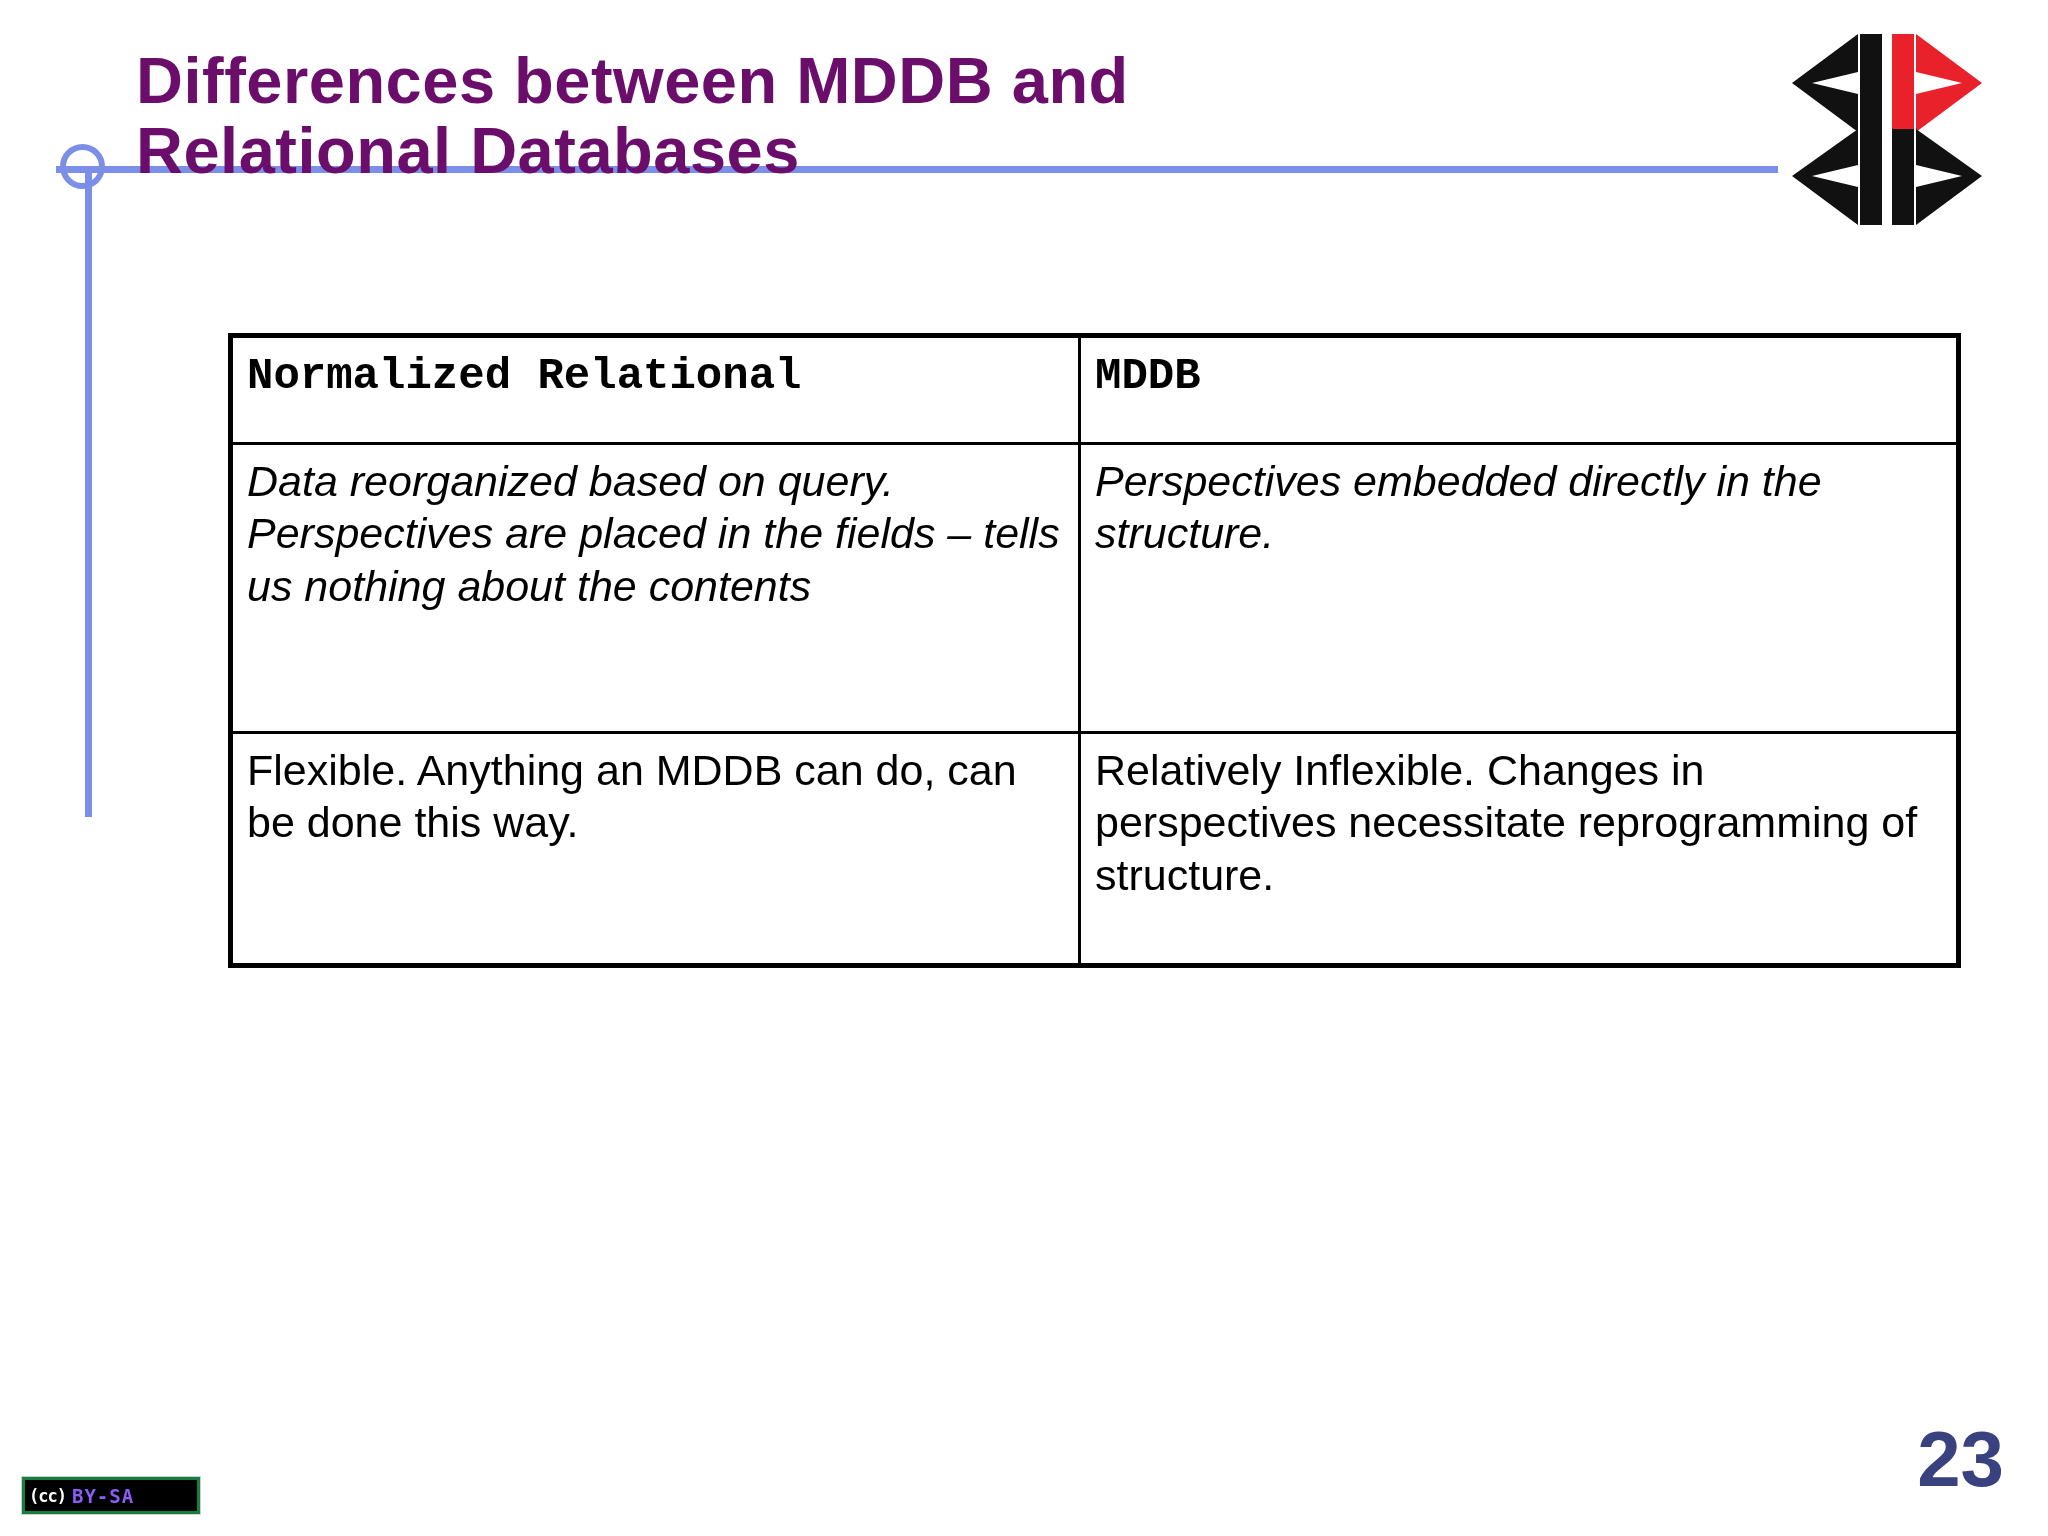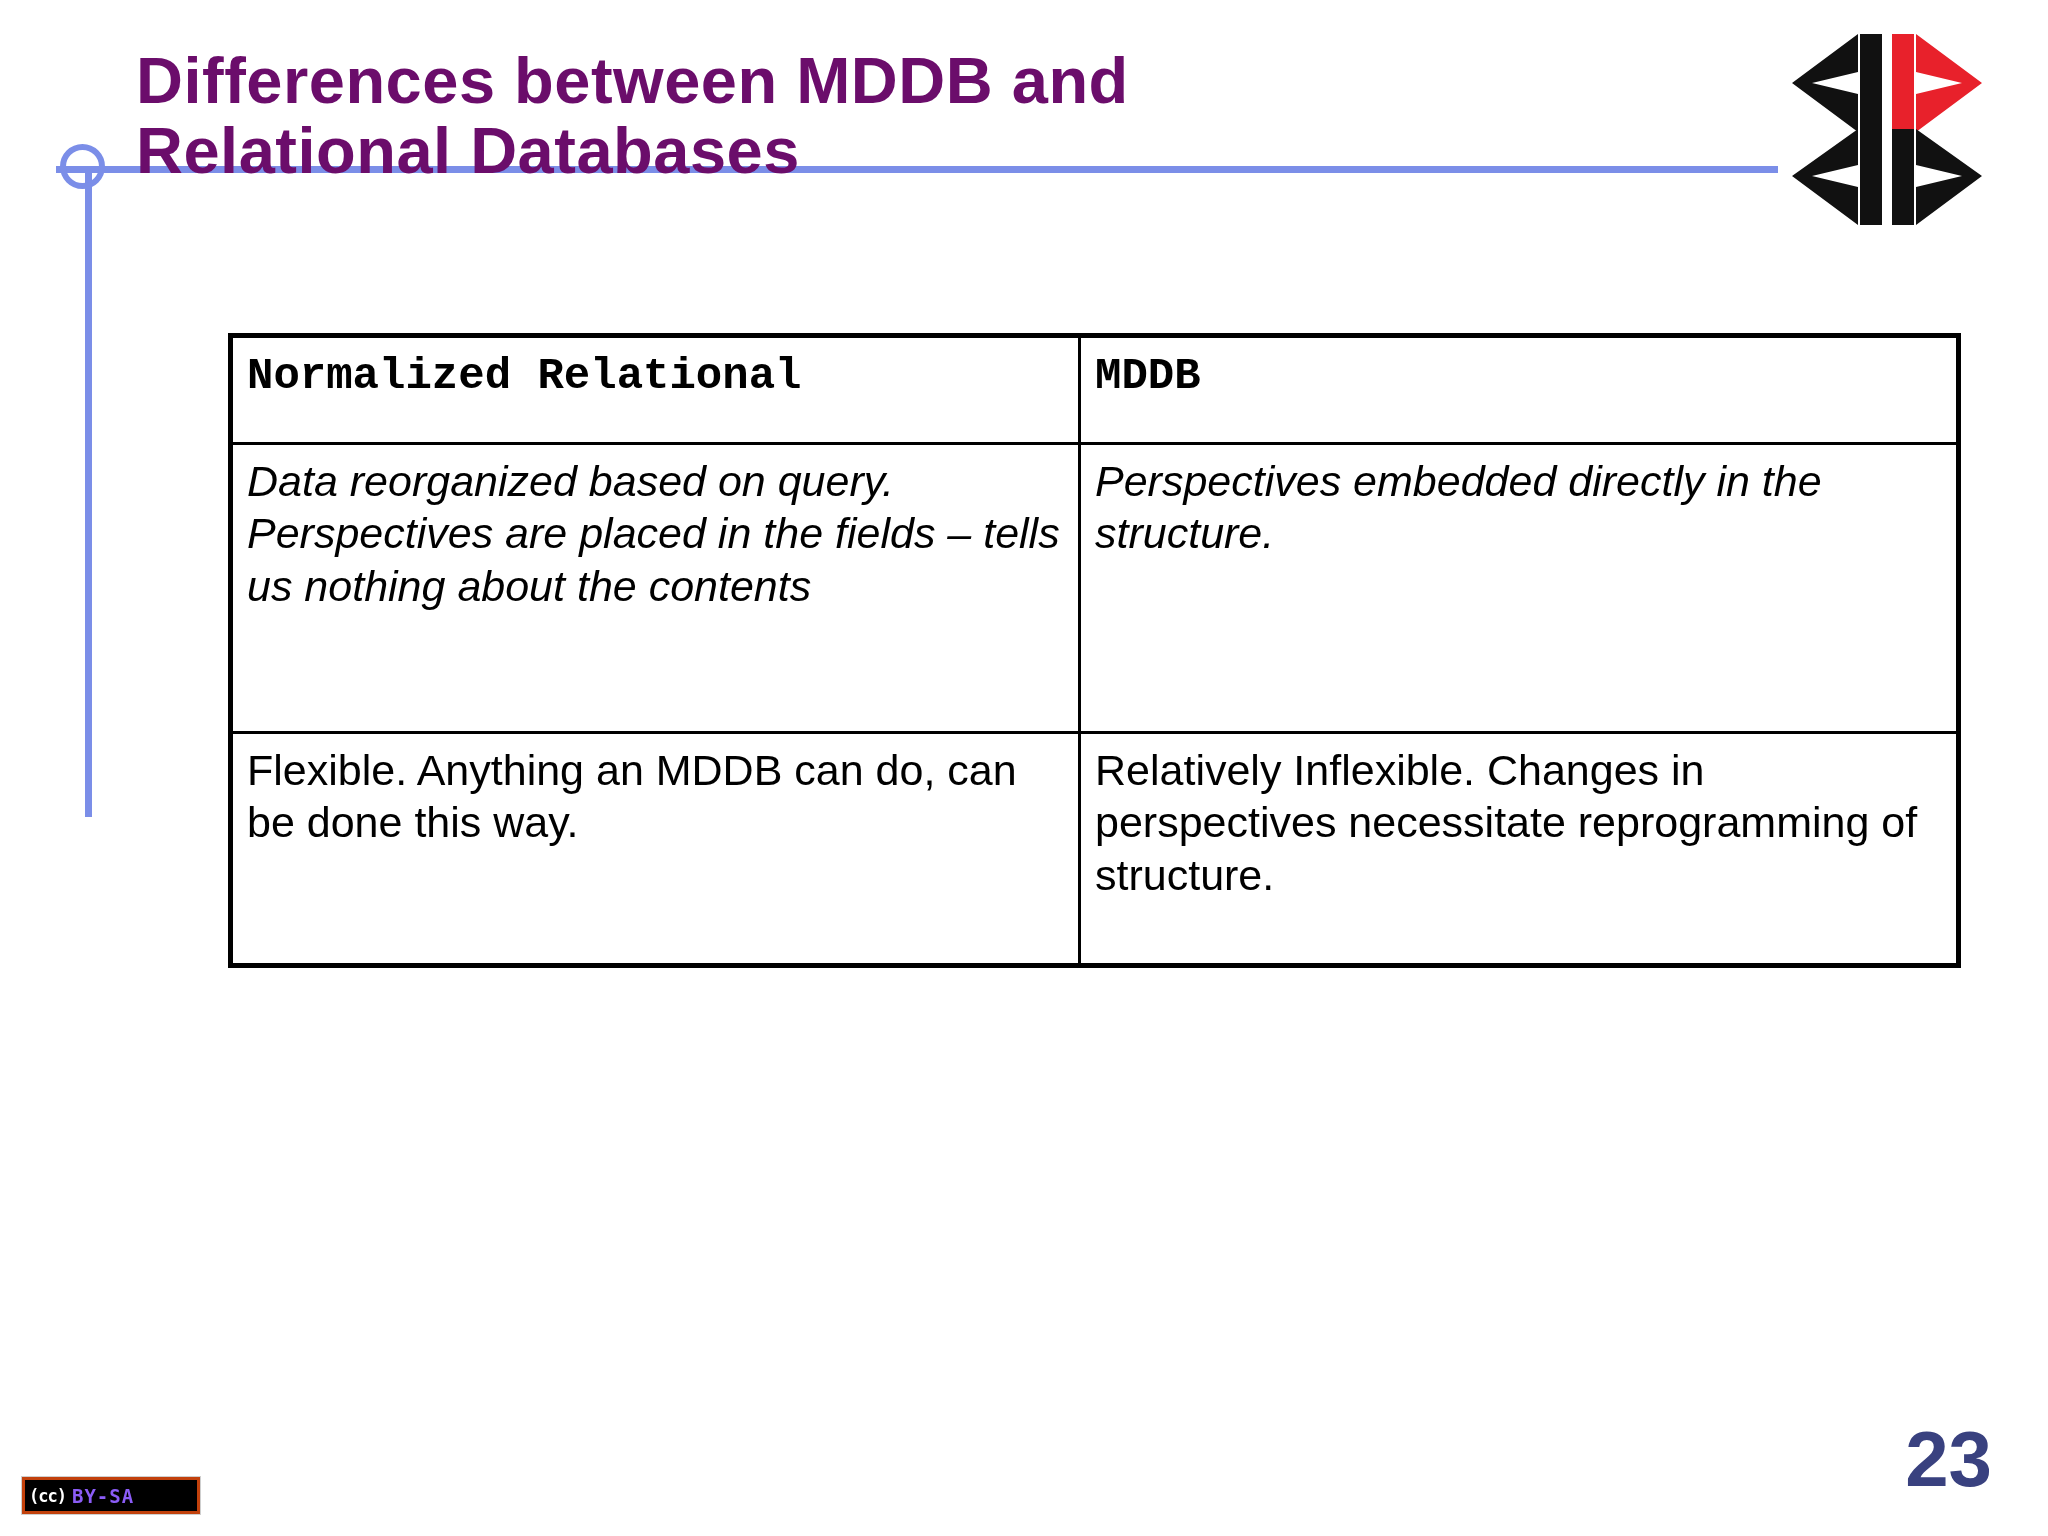--- a/index.html
+++ b/index.html
@@ -114,21 +114,21 @@
   .row-tall-4 td { height: 205px; }
 
   
   #cc-badge {
     position: absolute;
     left: 22px;
     top: 1477px;
     width: 178px;
     height: 37px;
     background: #000000;
-    border: 3px solid #c2410c;
+    border: 3px solid #15803d;
     box-sizing: border-box;
     display: flex;
     align-items: center;
     padding-left: 4px;
     box-shadow: 0 0 0 1px #cfcfcf;
   }
   #cc-badge .cc-mark {
     color: #ffffff;
     font-family: "DejaVu Sans Mono", monospace;
     font-size: 17px;
@@ -141,21 +141,21 @@
     color: #8b5cf6;
     font-family: "DejaVu Sans Mono", monospace;
     font-size: 19px;
     font-weight: bold;
     letter-spacing: 1px;
     white-space: nowrap;
   }
 
   #slide-number {
     position: absolute;
-    right: 56px;
+    right: 44px;
     top: 1420px;
     color: #39417f;
     font-family: "Liberation Sans", sans-serif;
     font-weight: bold;
     font-size: 78px;
     line-height: 1;
   }
 </style>
 </head>
 <body>

